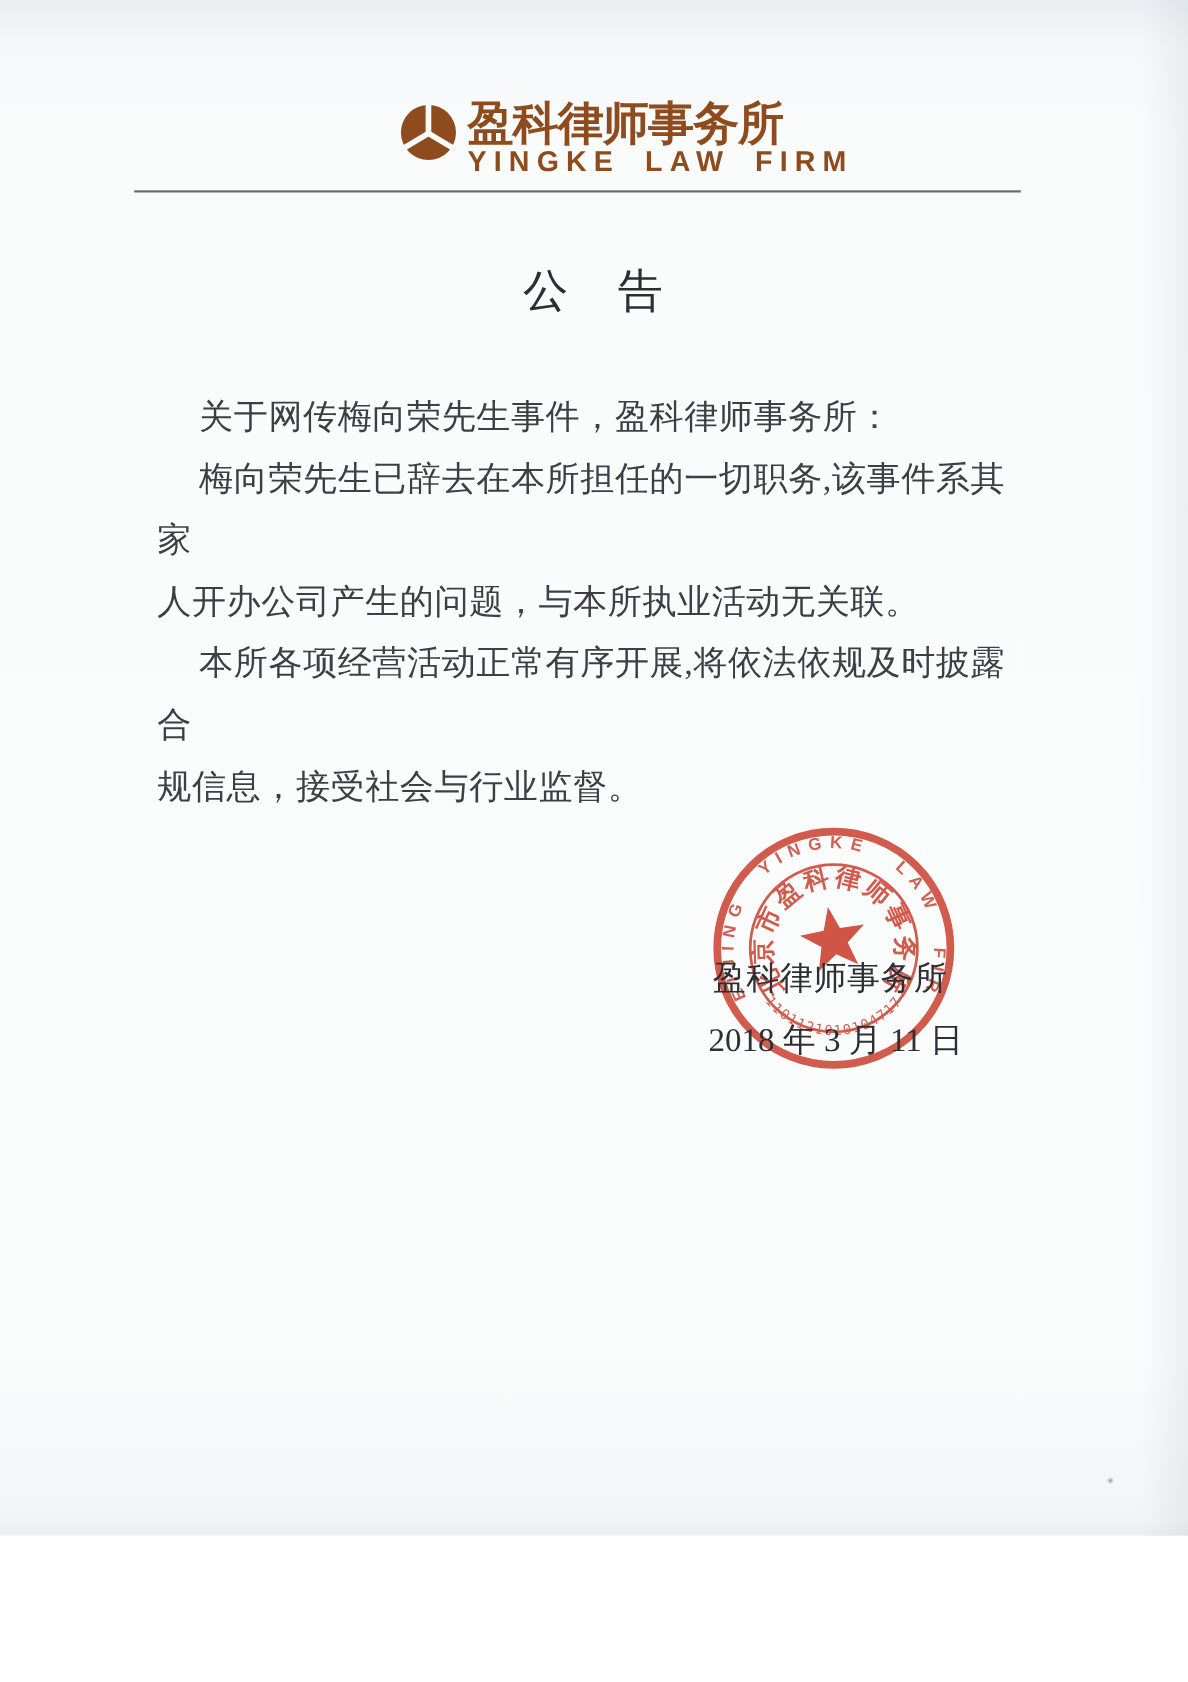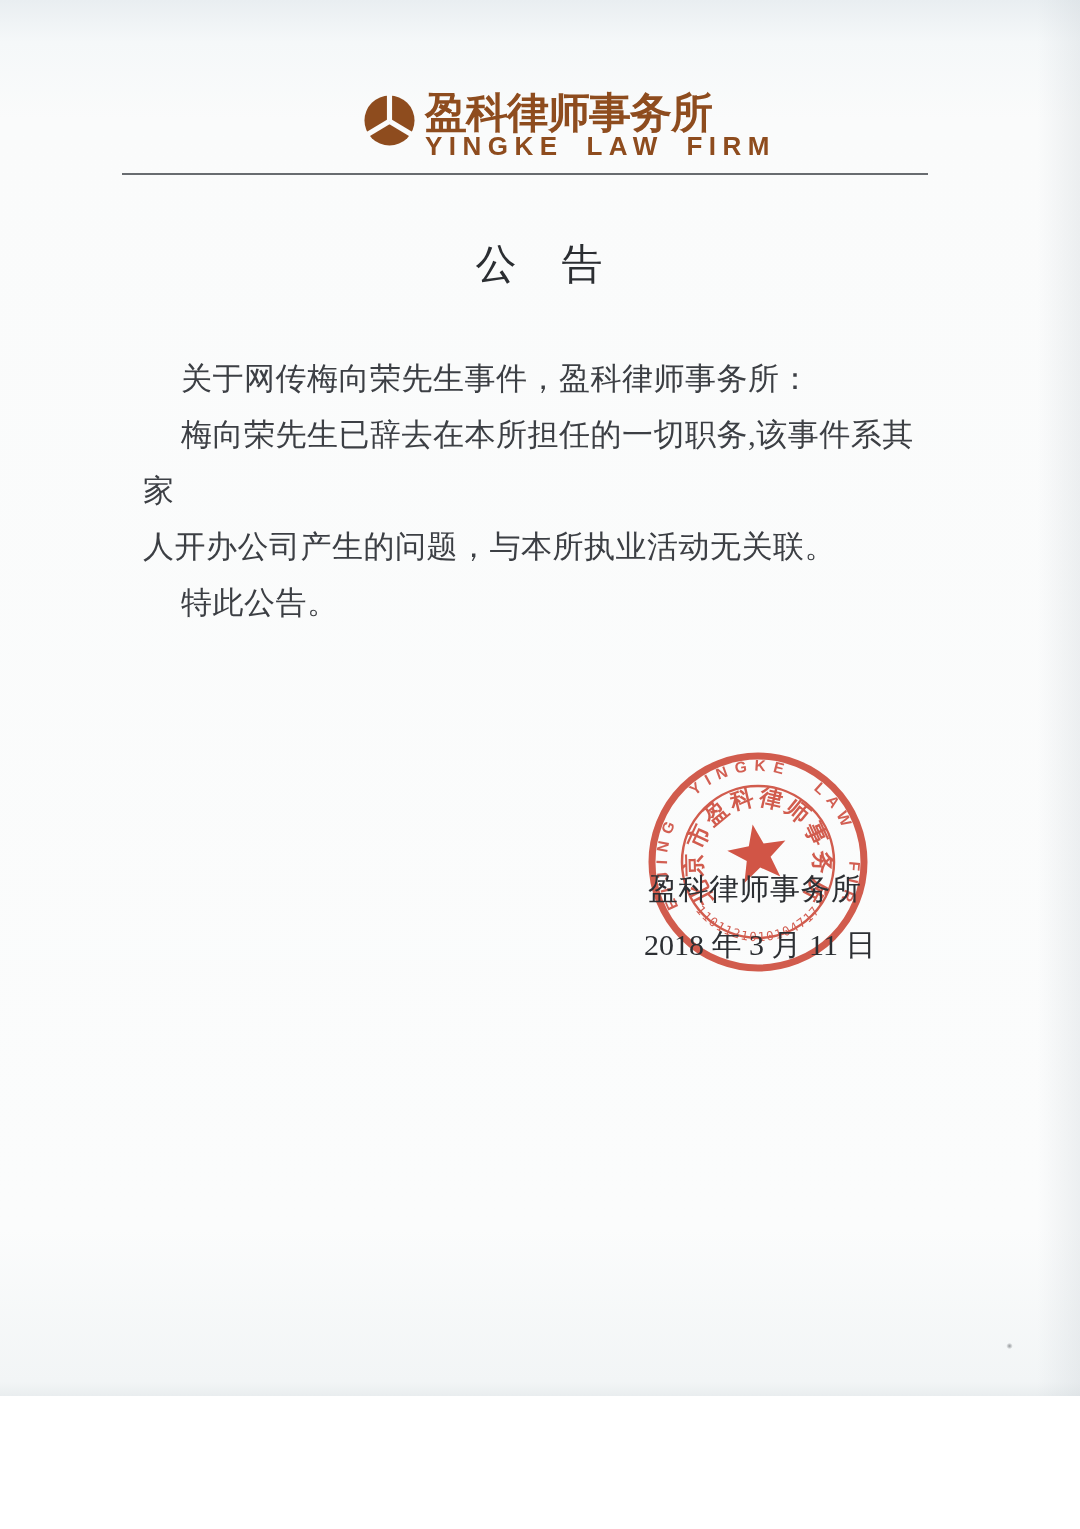--- a/index.html
+++ b/index.html
@@ -67,21 +67,22 @@
     </div>
   </div>
   <div class="head-rule"></div>
 
   <div class="doc-title">公　告</div>
 
   <div class="doc-body">
     <p>关于网传梅向荣先生事件，盈科律师事务所：</p>
     <p>梅向荣先生已辞去在本所担任的一切职务,该事件系其家
 人开办公司产生的问题，与本所执业活动无关联。</p>
-    <p>特此公告。</p>
+    <p>本所各项经营活动正常有序开展,将依法依规及时披露合
+规信息，接受社会与行业监督。</p>
   </div>
 
   <svg class="seal-svg" viewBox="0 0 270 270">
     <defs>
       <path id="arcEn" d="M 52.6 173.5 A 91 91 0 1 1 217.5 173.5" fill="none"></path>
       <path id="arcCn" d="M 91.3 171.6 A 57 57 0 1 1 178.7 171.6" fill="none"></path>
       <path id="arcNum" d="M 65.2 172.1 A 79 79 0 0 0 204.8 172.1" fill="none"></path>
     </defs>
     <circle cx="135" cy="135" r="106" fill="none" stroke="#cc4636" stroke-width="7"></circle>
     <circle cx="135" cy="135" r="76" fill="none" stroke="#cc4636" stroke-width="2.5"></circle>

